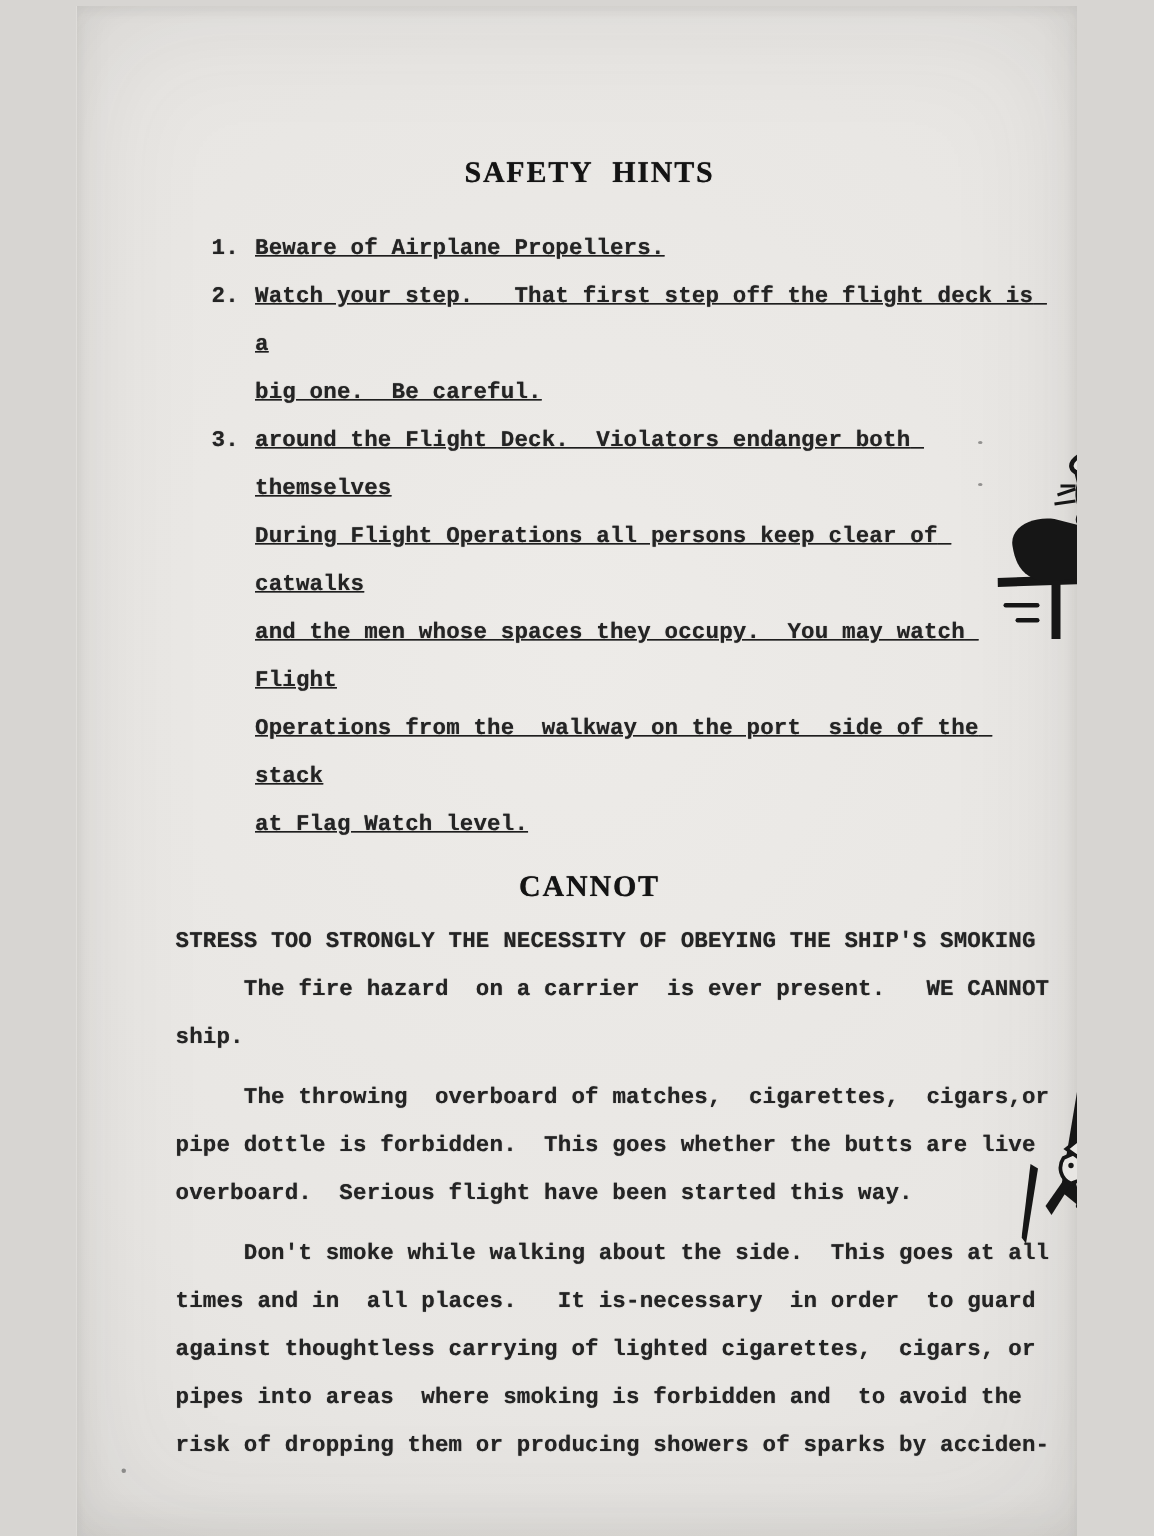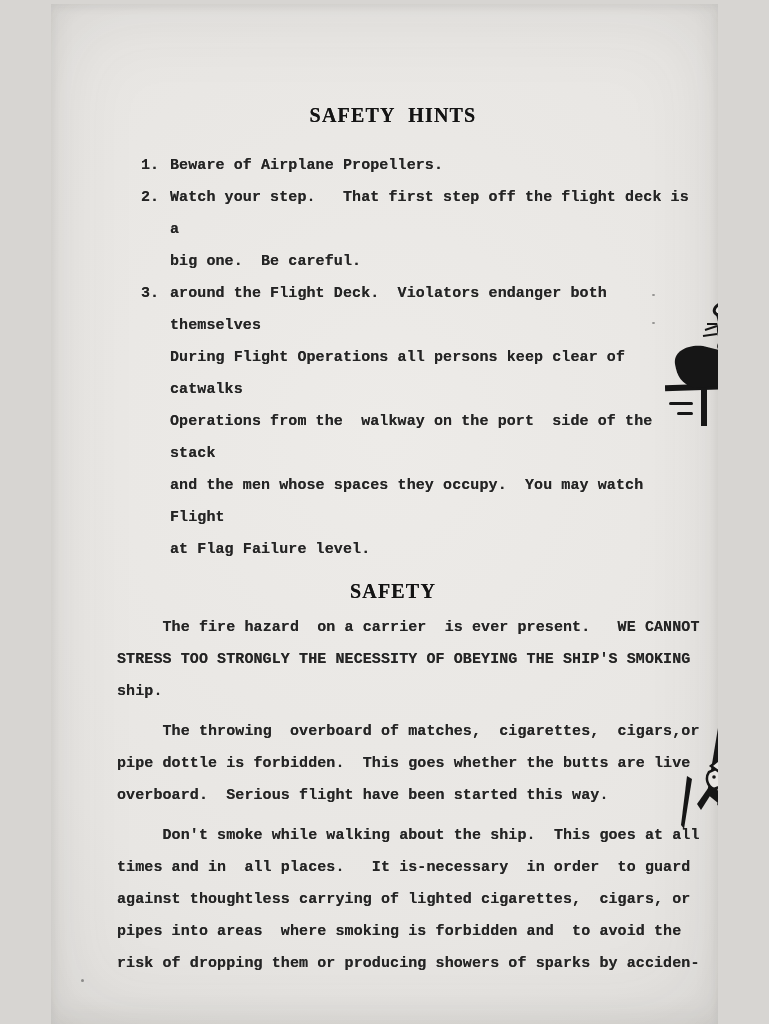--- a/index.html
+++ b/index.html
@@ -36,21 +36,21 @@
     font-weight:bold;
     letter-spacing:.1px;
     white-space:pre-wrap;
     color:#242424;
     text-shadow:0 0 .6px rgba(25,25,25,.65);
   }
   .list-item { display:flex; align-items:flex-start; }
   .list-num {
     width:29px; margin-left:24px; flex:none;
   }
-  .list-lines { flex:1; }
+  .list-lines { flex:1;text-decoration:underline; }
   .para { margin-top:8px; }
   .illus { position:absolute; }
   .illus svg { display:block; width:100%; height:100%; }
   .pen-mark {
     position:absolute; left:708px; top:988px;
     width:2px; height:22px; background:#6b6b68;
     transform:rotate(16deg); border-radius:1px;
   }
   .speck { position:absolute; background:rgba(40,40,40,.45); border-radius:50%; }
   .speck.s1 { left:737px; top:986px; width:3px; height:3px; }
@@ -80,42 +80,42 @@
         <div class="tw-line">Watch your step.   That first step off the flight deck is a</div>
         <div class="tw-line">big one.  Be careful.</div>
       </div>
     </div>
 
     <div class="list-item">
       <div class="tw-line list-num">3.</div>
       <div class="list-lines">
         <div class="tw-line">around the Flight Deck.  Violators endanger both themselves</div>
         <div class="tw-line">During Flight Operations all persons keep clear of catwalks</div>
+        <div class="tw-line">and the men whose spaces they occupy.  You may watch Flight</div>
         <div class="tw-line">Operations from the  walkway on the port  side of the stack</div>
-        <div class="tw-line">and the men whose spaces they occupy.  You may watch Flight</div>
-        <div class="tw-line">at Flag Failure level.</div>
+        <div class="tw-line">at Flag Watch level.</div>
       </div>
     </div>
 
-    <div class="doc-heading smoking">SAFETY</div>
+    <div class="doc-heading smoking">CANNOT</div>
 
     <div class="para">
+      <div class="tw-line">STRESS TOO STRONGLY THE NECESSITY OF OBEYING THE SHIP'S SMOKING</div>
       <div class="tw-line">     The fire hazard  on a carrier  is ever present.   WE CANNOT</div>
-      <div class="tw-line">STRESS TOO STRONGLY THE NECESSITY OF OBEYING THE SHIP'S SMOKING</div>
       <div class="tw-line">ship.</div>
     </div>
 
     <div class="para">
       <div class="tw-line">     The throwing  overboard of matches,  cigarettes,  cigars,or</div>
       <div class="tw-line">pipe dottle is forbidden.  This goes whether the butts are live</div>
       <div class="tw-line">overboard.  Serious flight have been started this way.</div>
     </div>
 
     <div class="para">
-      <div class="tw-line">     Don't smoke while walking about the ship.  This goes at all</div>
+      <div class="tw-line">     Don't smoke while walking about the side.  This goes at all</div>
       <div class="tw-line">times and in  all places.   It is-necessary  in order  to guard</div>
       <div class="tw-line">against thoughtless carrying of lighted cigarettes,  cigars, or</div>
       <div class="tw-line">pipes into areas  where smoking is forbidden and  to avoid the</div>
       <div class="tw-line">risk of dropping them or producing showers of sparks by acciden-</div>
 
     </div>
 
   </div>
 
   <div class="illus" style="left:614px; top:288px; width:152px; height:134px;">

